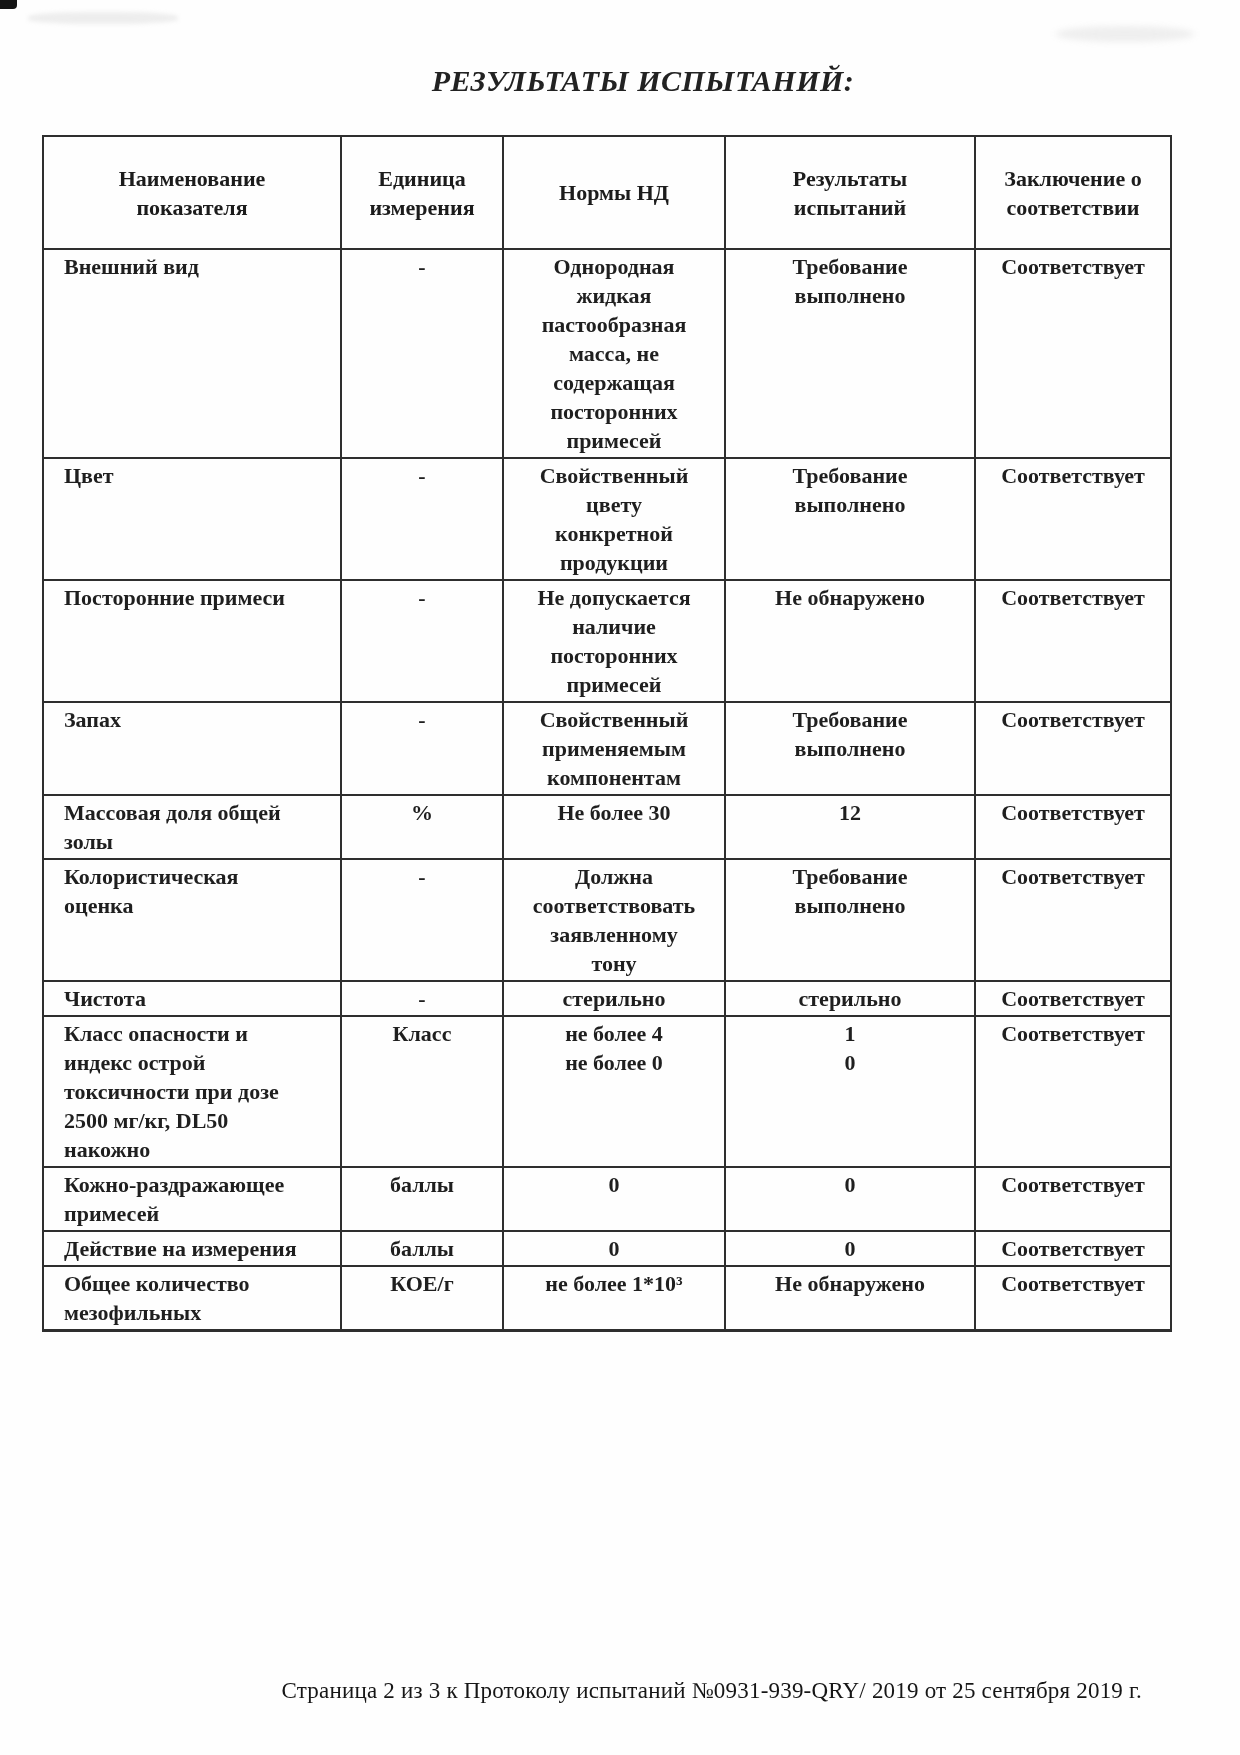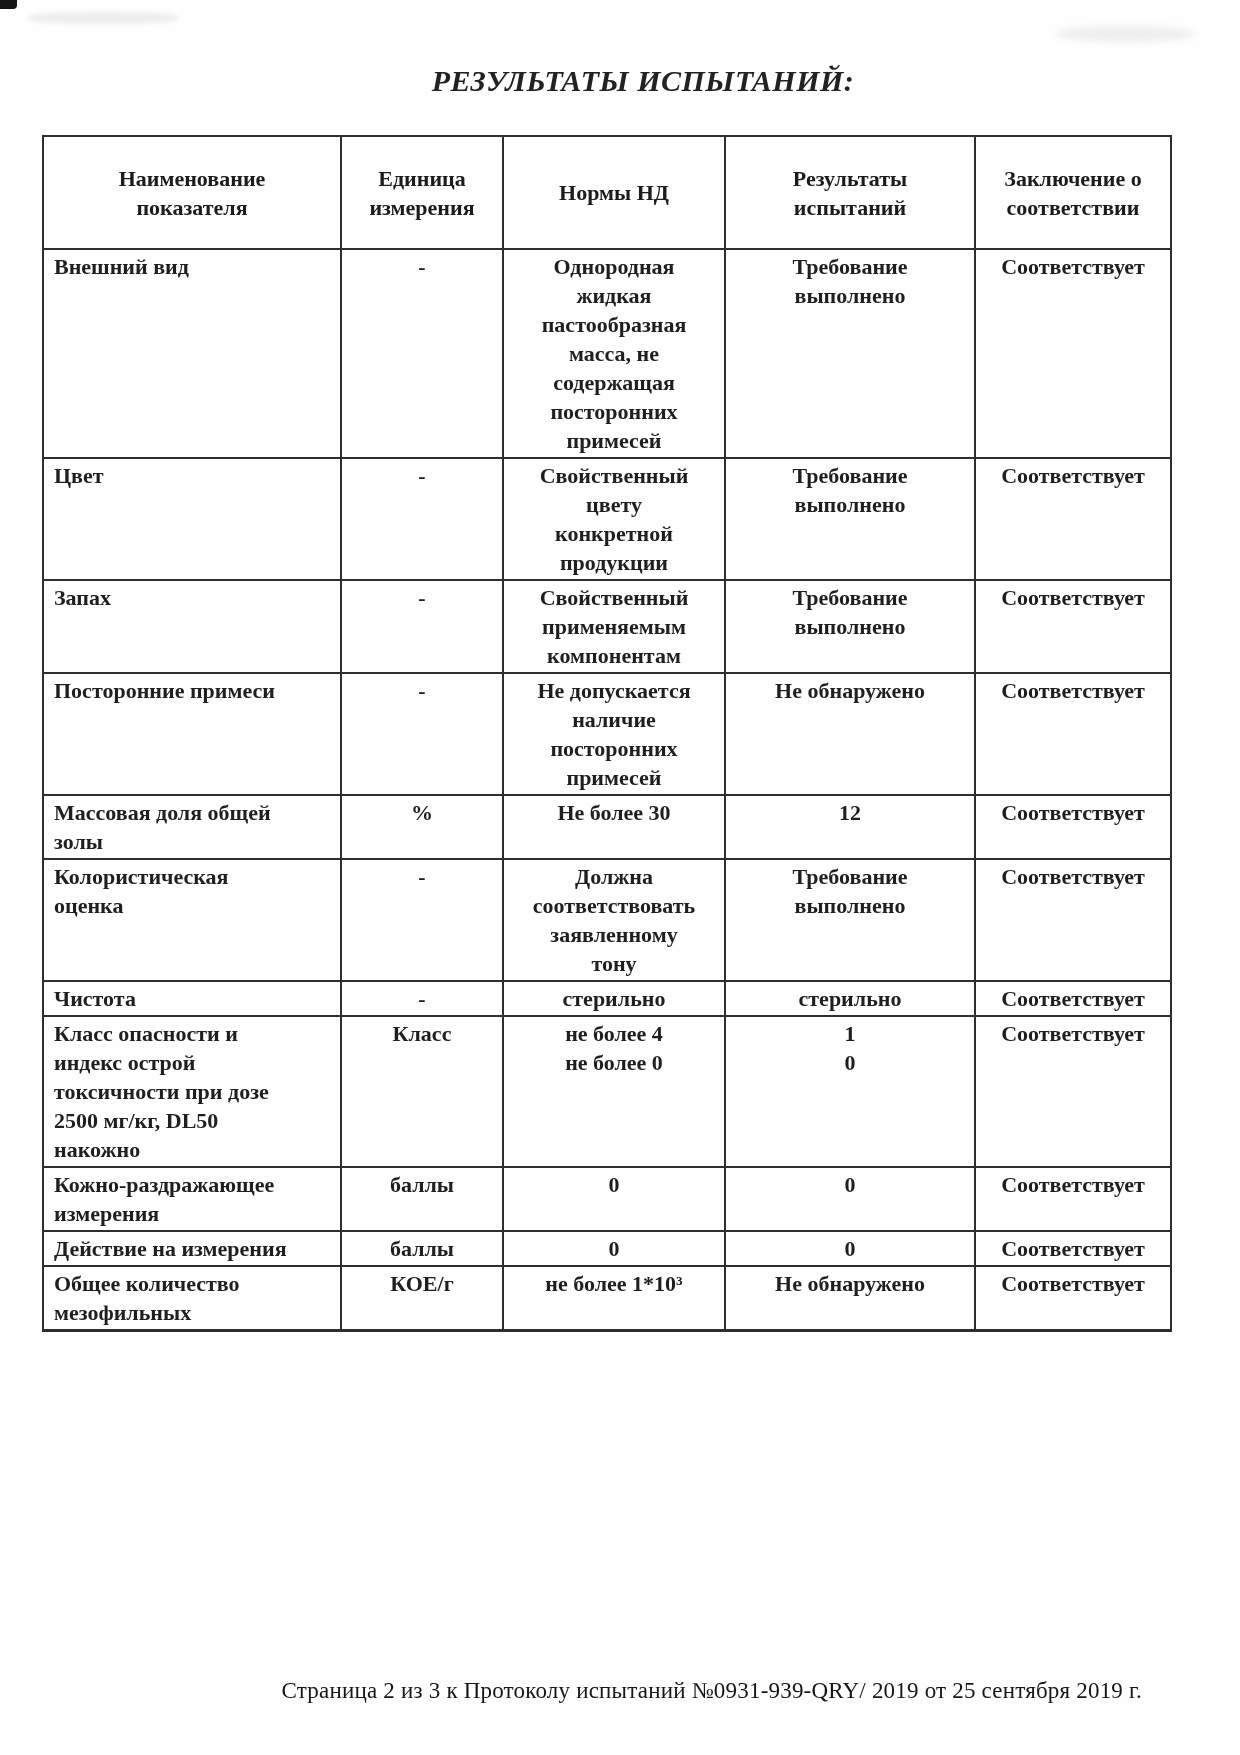--- a/index.html
+++ b/index.html
@@ -48,21 +48,21 @@
   .results-table td {
     font-size:22px;
     font-weight:bold;
     vertical-align:top;
     text-align:center;
     padding:2px 4px 2px;
     color:#1f1f1f;
   }
   .results-table td.c-name {
     text-align:left;
-    padding-left:10px;
+    padding-left:20px;
     padding-right:6px;
   }
   .page-footer {
     position:absolute;
     top:1678px;
     right:98px;
     font-size:23px;
     font-weight:normal;
     color:#161616;
     letter-spacing:0.2px;
@@ -141,37 +141,37 @@
     <td class="c-unit">-</td>
     <td class="c-norm">Свойственный
 цвету
 конкретной
 продукции</td>
     <td class="c-result">Требование
 выполнено</td>
     <td class="c-conclusion">Соответствует</td>
   </tr>
         <tr>
-    <td class="c-name">Запах</td>
-    <td class="c-unit">-</td>
-    <td class="c-norm">Свойственный
-применяемым
-компонентам</td>
-    <td class="c-result">Требование
-выполнено</td>
-    <td class="c-conclusion">Соответствует</td>
-  </tr>
-        <tr>
     <td class="c-name">Посторонние примеси</td>
     <td class="c-unit">-</td>
     <td class="c-norm">Не допускается
 наличие
 посторонних
 примесей</td>
     <td class="c-result">Не обнаружено</td>
+    <td class="c-conclusion">Соответствует</td>
+  </tr>
+        <tr>
+    <td class="c-name">Запах</td>
+    <td class="c-unit">-</td>
+    <td class="c-norm">Свойственный
+применяемым
+компонентам</td>
+    <td class="c-result">Требование
+выполнено</td>
     <td class="c-conclusion">Соответствует</td>
   </tr>
         <tr>
     <td class="c-name">Массовая доля общей
 золы</td>
     <td class="c-unit">%</td>
     <td class="c-norm">Не более 30</td>
     <td class="c-result">12</td>
     <td class="c-conclusion">Соответствует</td>
   </tr>
@@ -202,21 +202,21 @@
 накожно</td>
     <td class="c-unit">Класс</td>
     <td class="c-norm">не более 4
 не более 0</td>
     <td class="c-result">1
 0</td>
     <td class="c-conclusion">Соответствует</td>
   </tr>
         <tr>
     <td class="c-name">Кожно-раздражающее
-измерения</td>
+примесей</td>
     <td class="c-unit">баллы</td>
     <td class="c-norm">0</td>
     <td class="c-result">0</td>
     <td class="c-conclusion">Соответствует</td>
   </tr>
         <tr>
     <td class="c-name">Действие на измерения</td>
     <td class="c-unit">баллы</td>
     <td class="c-norm">0</td>
     <td class="c-result">0</td>

